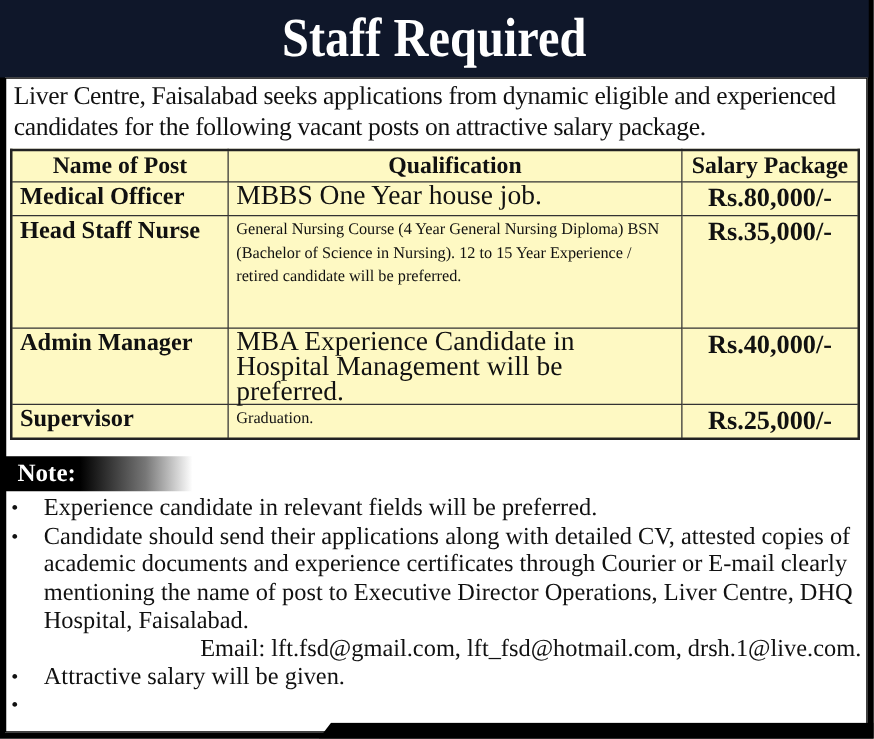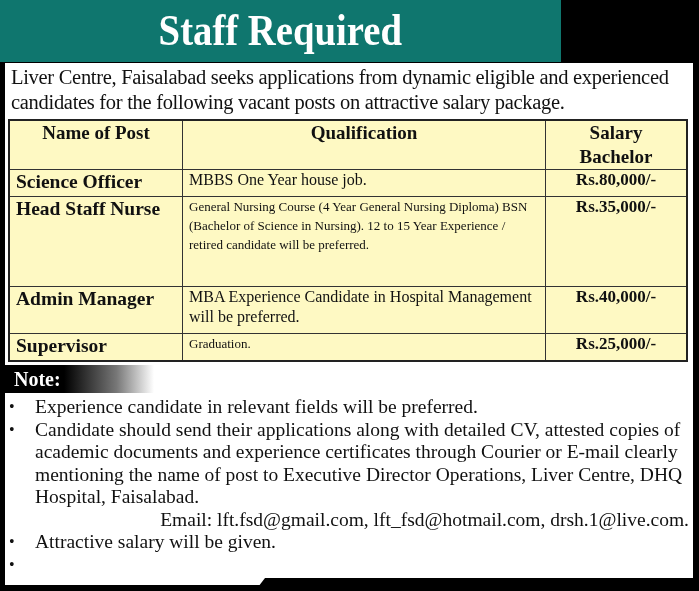--- a/index.html
+++ b/index.html
@@ -2,22 +2,22 @@
 <html><head>
 <meta charset="utf-8">
 <style>
   html, body { margin:0; padding:0; }
   body {
     width:699px; height:591px; overflow:hidden; background:#000;
     font-family:"Liberation Serif","DejaVu Serif",serif; color:#111;
     position:relative;
   }
   .title-bar {
-    position:absolute; left:0; top:0; width:561px; height:62px;
-    background:#0f766e; text-align:center;
+    position:absolute; left:0; top:0; width:695px; height:62px;
+    background:#0f172a; text-align:center;
   }
   .title {
     color:#fff; font-weight:bold; font-size:44px; line-height:62px;
     letter-spacing:0px; transform:scaleX(0.88); display:inline-block;
   }
   .panel {
     position:absolute; left:4px; top:62px; width:690px; height:524px;
     background:#fff; border:1px solid #000; box-sizing:border-box;
   }
   .intro {
@@ -28,22 +28,22 @@
     position:absolute; left:3px; top:56px; width:680px;
     border-collapse:collapse; background:#fef9c3;
     border:2px solid #222;
   }
   table.posts th, table.posts td {
     border:1.5px solid #333; padding:0 6px; vertical-align:top;
   }
   table.posts th { font-size:19px; font-weight:bold; height:24px; line-height:24px; }
   td.post { font-weight:bold; font-size:19.5px; line-height:24px; width:160px; white-space:nowrap; }
   td.qual { font-size:13px; line-height:19px; padding-top:3px; }
-  td.qual.big { font-size:16px; line-height:20px; }
-  td.sal { font-weight:bold; font-size:17px; text-align:center; vertical-align:middle; width:128px; }
+  td.qual.big { font-size:22px; line-height:20px; }
+  td.sal { font-weight:bold; font-size:21px; text-align:center; vertical-align:middle; width:128px; }
   .note-bar {
     position:absolute; left:-1px; top:302px; width:150px; height:28px;
     background:linear-gradient(to right,#000 0%,#000 40%,#777 75%,#fff 100%);
   }
   .note-label {
     color:#fff; font-weight:bold; font-size:20px; line-height:28px; padding-left:10px;
   }
   ul.notes {
     position:absolute; left:0; top:333px; width:684px; margin:0; padding:0;
     list-style:none; font-size:19.5px; line-height:22.5px;
@@ -64,26 +64,26 @@
 </div>
 
 <div class="panel">
   <div class="intro">Liver Centre, Faisalabad seeks applications from dynamic eligible and experienced candidates for the following vacant posts on attractive salary package.</div>
 
   <table class="posts">
     <thead>
       <tr>
         <th>Name of Post</th>
         <th>Qualification</th>
-        <th>Salary Bachelor</th>
+        <th>Salary Package</th>
       </tr>
     </thead>
     <tbody>
       <tr style="height:27px">
-        <td class="post">Science Officer</td>
+        <td class="post">Medical Officer</td>
         <td class="qual big">MBBS One Year house job.</td>
         <td class="sal">Rs.80,000/-</td>
       </tr>
       <tr style="height:90px">
         <td class="post">Head Staff Nurse</td>
         <td class="qual">General Nursing Course (4 Year General Nursing Diploma) BSN (Bachelor of Science in Nursing). 12 to 15 Year Experience / retired candidate will be preferred.</td>
         <td class="sal">Rs.35,000/-</td>
       </tr>
       <tr style="height:47px">
         <td class="post">Admin Manager</td>

